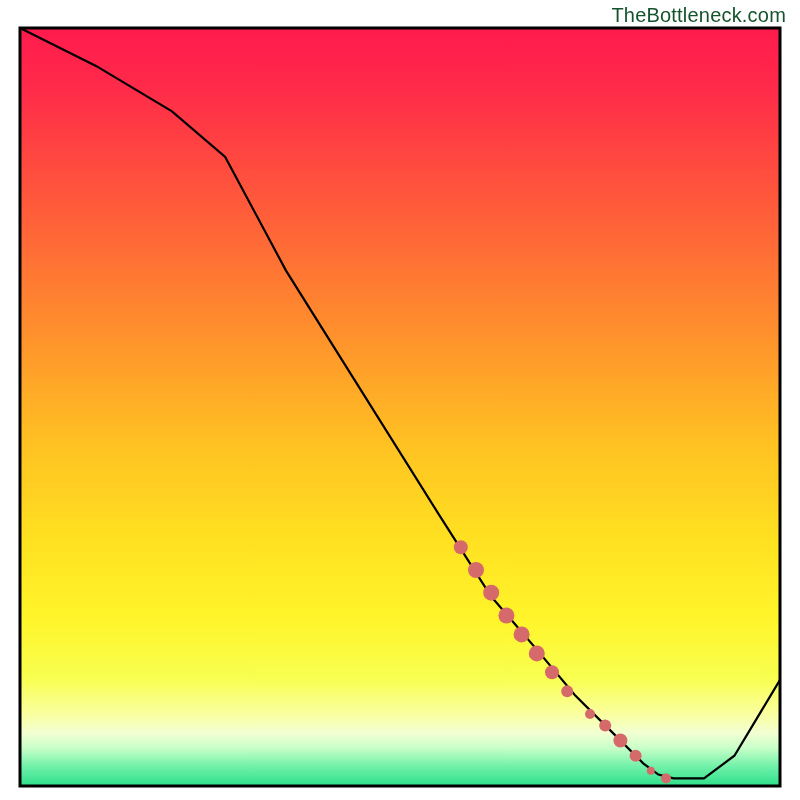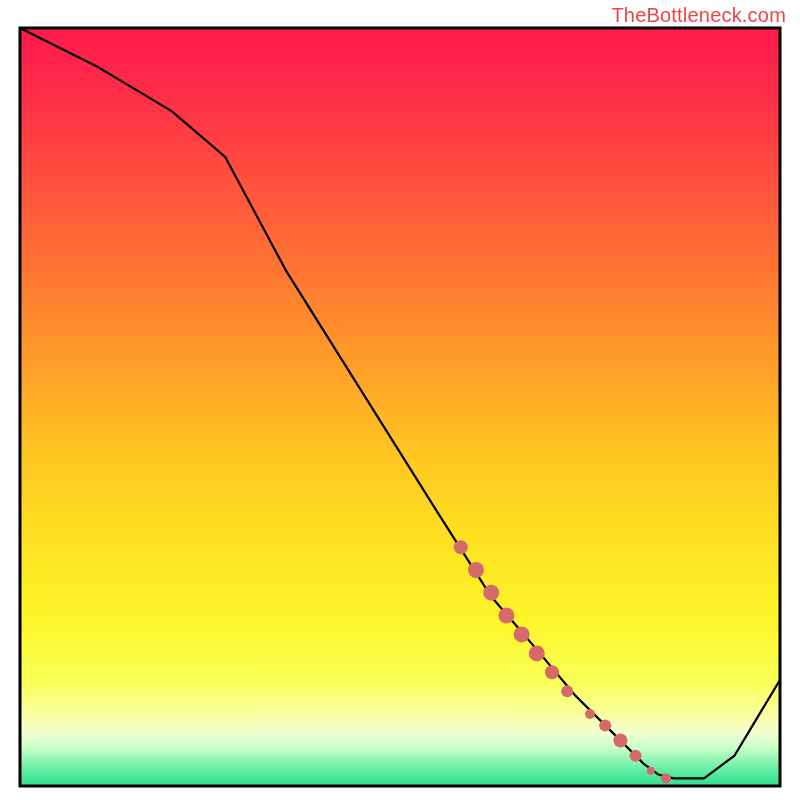--- a/index.html
+++ b/index.html
@@ -14,21 +14,21 @@
   .chart-container {
     position: relative;
     width: 800px;
     height: 800px;
   }
   .watermark {
     position: absolute;
     top: 4px;
     right: 14px;
     font-size: 20px;
-    color: #ef4444;
+    color: #14532d;
     letter-spacing: 0.2px;
     z-index: 10;
   }
   svg {
     position: absolute;
     top: 0;
     left: 0;
   }
 </style>
 </head>

